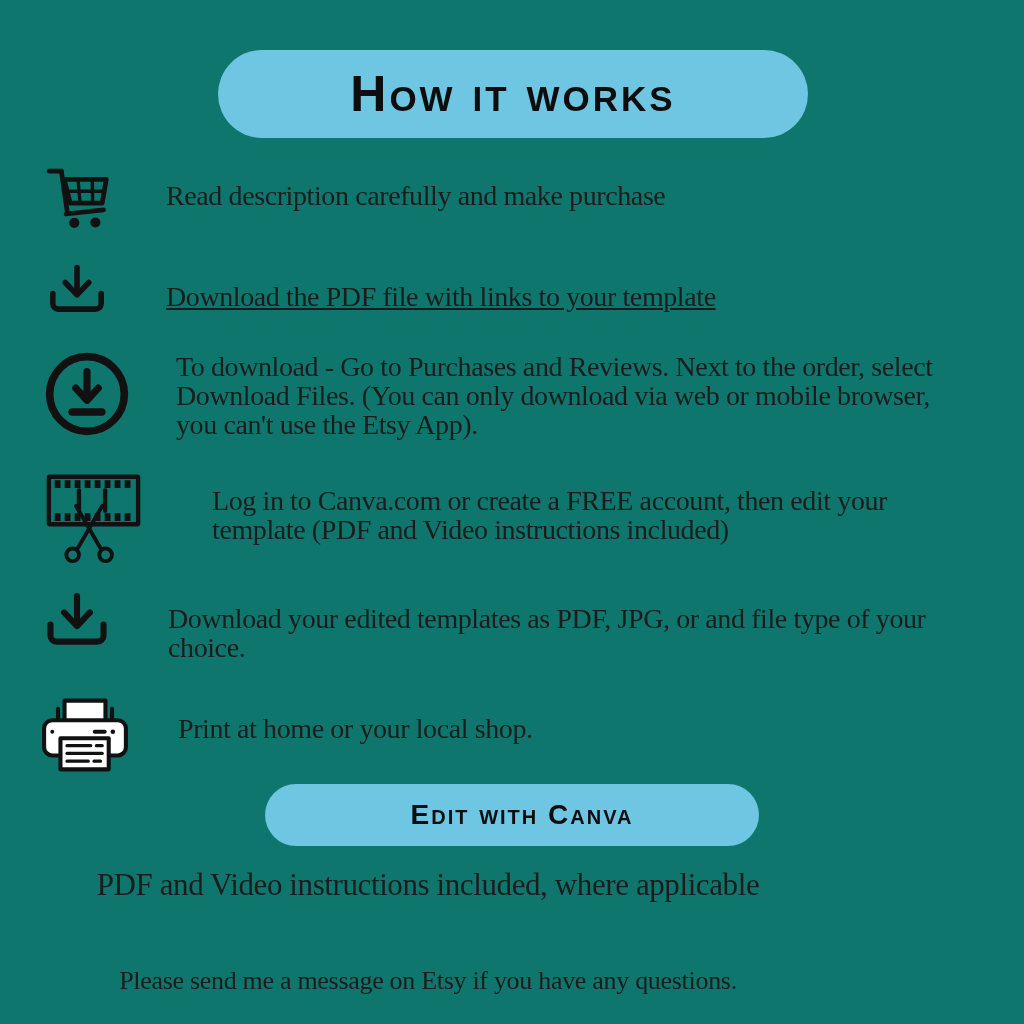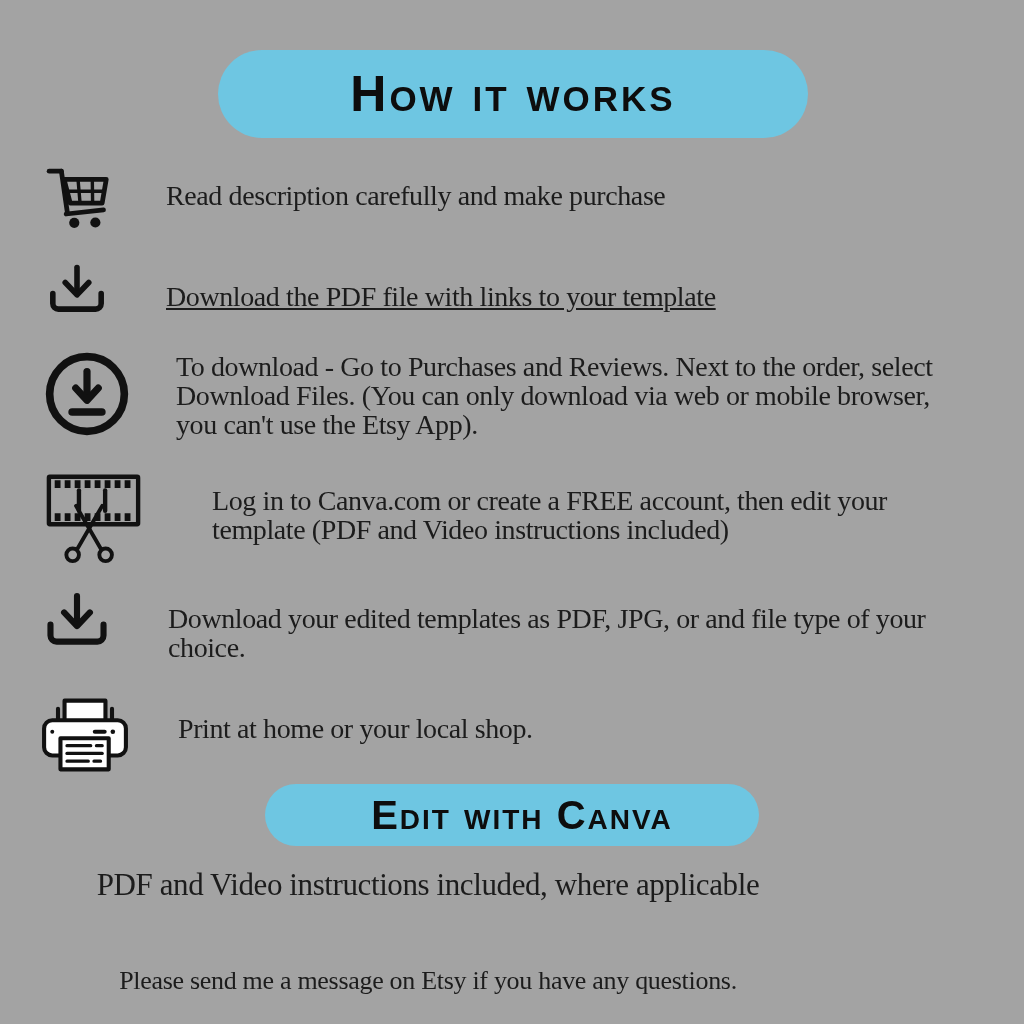--- a/index.html
+++ b/index.html
@@ -1,20 +1,20 @@
 <!DOCTYPE html>
 <html><head>
 <meta charset="utf-8">
 <style>
   html, body { margin: 0; padding: 0; background: #ffffff; }
   .page {
     position: relative;
     width: 1024px;
     height: 1024px;
-    background: #a3a3a3;
+    background: #0f766e;
     font-family: "Liberation Serif", serif;
     color: #1c1c1c;
     overflow: hidden;
   }
   .pill {
     position: absolute;
     background: #6ec6e2;
     border-radius: 999px;
     display: flex;
     align-items: center;
@@ -23,21 +23,21 @@
   .pill-label {
     font-family: "Liberation Sans", sans-serif;
     font-variant: small-caps;
     font-weight: 700;
     color: #0d0d0d;
     white-space: nowrap;
   }
   .pill-main { left: 218px; top: 50px; width: 590px; height: 88px; }
   .pill-main .pill-label { font-size: 50px; letter-spacing: 3px; }
   .pill-sub { left: 265px; top: 784px; width: 494px; height: 62px; }
-  .pill-sub .pill-label { font-size: 40px; letter-spacing: 2px; margin-left: 20px; }
+  .pill-sub .pill-label { font-size: 28px; letter-spacing: 2px; margin-left: 20px; }
   .icon { position: absolute; }
   .icon svg { display: block; width: 100%; height: 100%; }
   .step-text {
     position: absolute;
     font-size: 28px;
     line-height: 29px;
     letter-spacing: -0.4px;
     color: #1c1c1c;
   }
   .step-text div { white-space: nowrap; }

